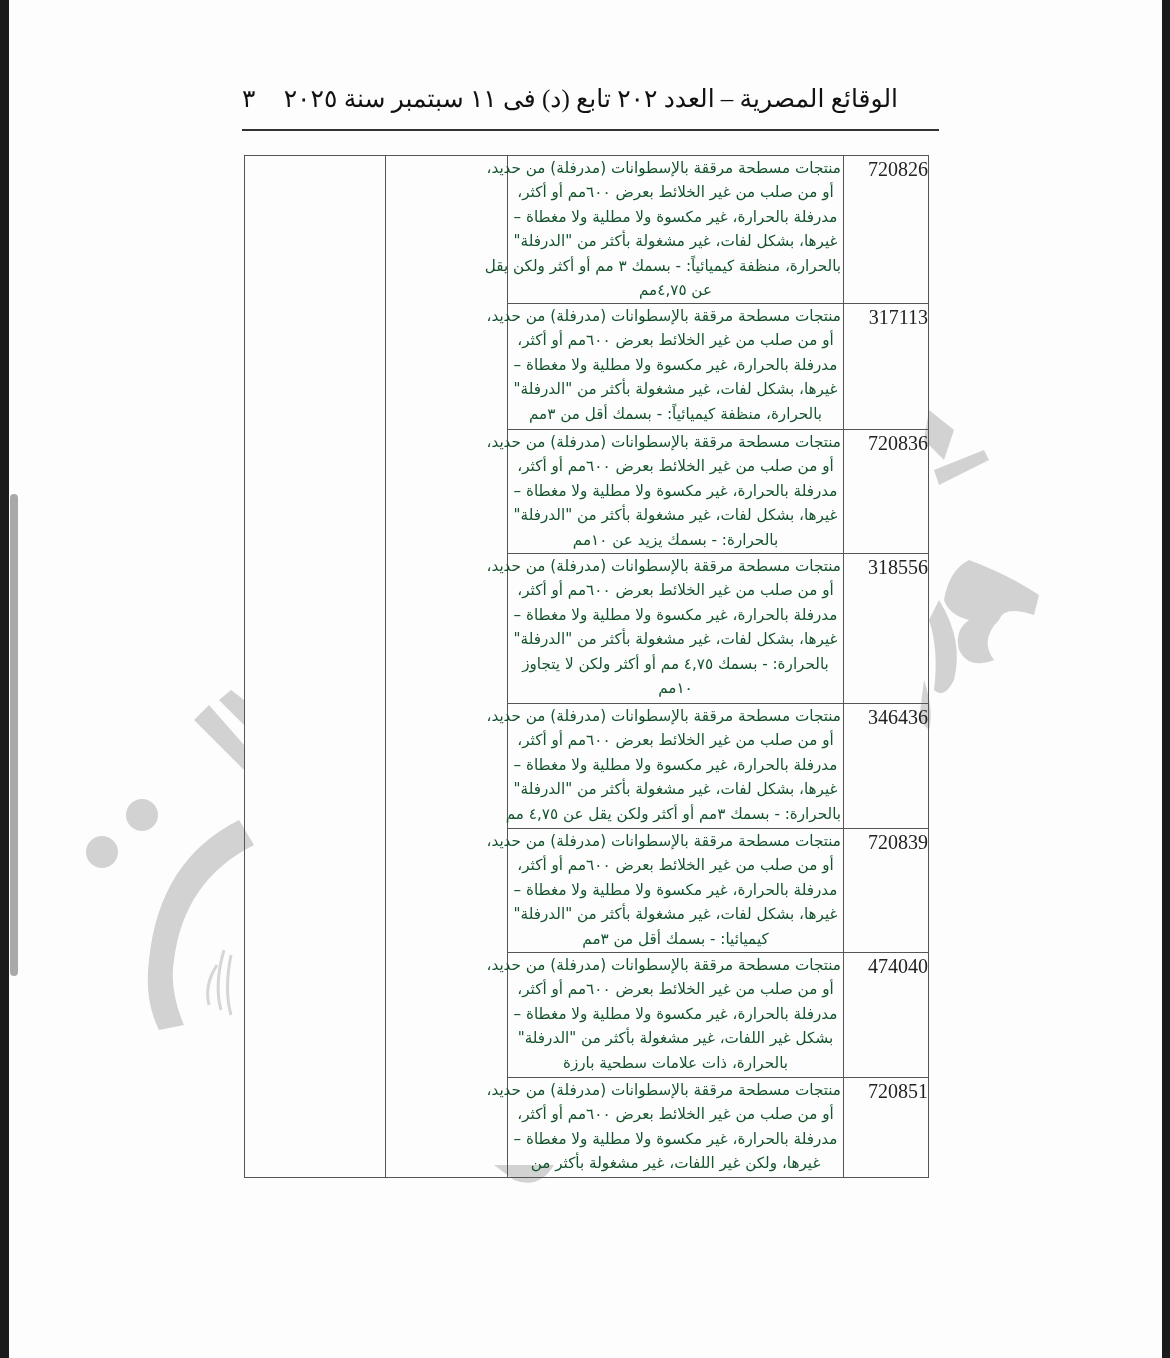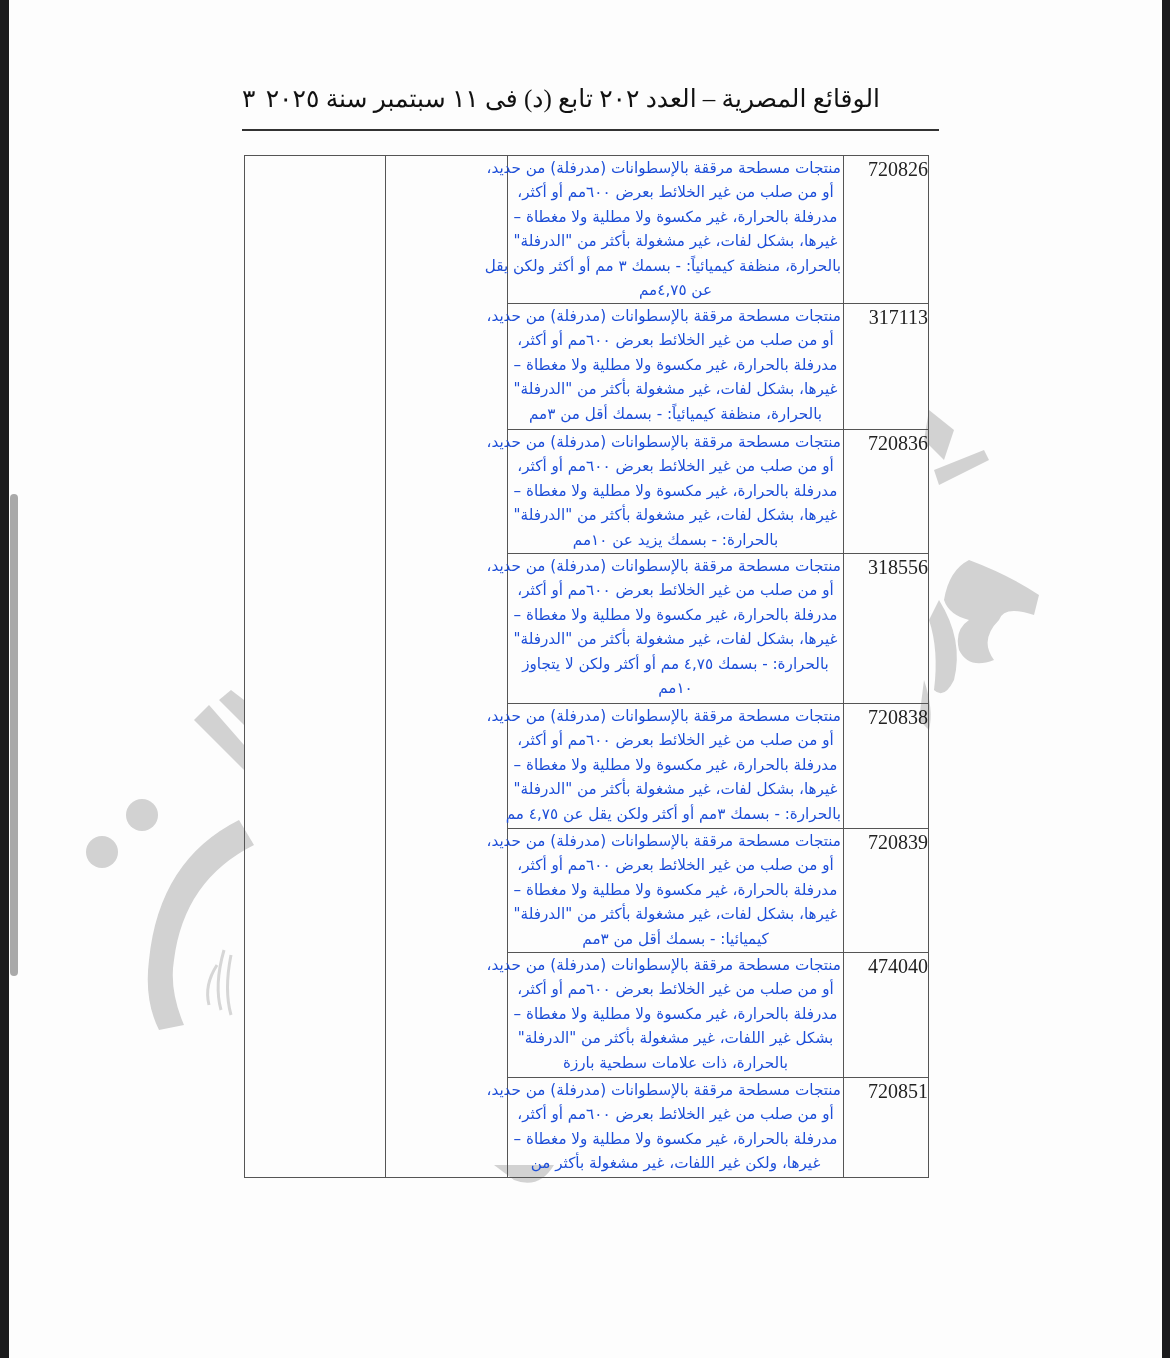--- a/index.html
+++ b/index.html
@@ -17,21 +17,21 @@
       position: absolute; left: 10px; top: 494px; width: 8px; height: 482px;
       background: #a9a9a9; border-radius: 4px; z-index: 5;
     }
     
     .watermark { position: absolute; left: 0; top: 0; width: 1153px; height: 1358px; z-index: 0; pointer-events: none; }
     .header {
       position: absolute; left: 233px; top: 84px; width: 692px; height: 40px;
       direction: rtl; z-index: 2;
     }
     .header-title {
-      position: absolute; right: 54px; top: 0; font-size: 25px; color: #111;
+      position: absolute; right: 36px; top: 0; font-size: 25px; color: #111;
       font-family: "Liberation Serif", "DejaVu Serif", serif; white-space: nowrap;
     }
     .header-page {
       position: absolute; left: 0; top: 0; font-size: 25px; color: #111;
     }
     .header-rule {
       position: absolute; left: 233px; top: 129px; width: 697px; height: 0;
       border-top: 2px solid #333; z-index: 2;
     }
     table.tariff {
@@ -40,21 +40,21 @@
       table-layout: fixed;
     }
     table.tariff td {
       border: 1px solid #555; vertical-align: top; padding: 0;
     }
     td.code {
       width: 84px; font-size: 20px; color: #222; 
       padding-top: 2px !important; font-family: "Liberation Serif", serif;
     }
     td.desc {
-      width: 331px; font-size: 15.2px; line-height: 24.4px; color: #1d4ed8;
+      width: 331px; font-size: 15.2px; line-height: 24.4px; color: #14532d;
       text-align: center; font-family: "DejaVu Sans", "Liberation Sans", sans-serif;
       padding: 0 2px !important;
     }
     td.blank1 { width: 121px; }
     td.blank2 { width: 140px; }
     tr.r0 td { height: 145px; }
     tr.r1 td { height: 123px; }
     tr.r2 td { height: 121px; }
     tr.r3 td { height: 147px; }
     tr.r4 td { height: 122px; }
@@ -140,21 +140,21 @@
         <td class="desc">
           <span class="desc-line">منتجات مسطحة مرققة بالإسطوانات (مدرفلة) من حديد،</span>
           <span class="desc-line">أو من صلب من غير الخلائط بعرض ٦٠٠مم أو أكثر،</span>
           <span class="desc-line">مدرفلة بالحرارة، غير مكسوة ولا مطلية ولا مغطاة –</span>
           <span class="desc-line">غيرها، بشكل لفات، غير مشغولة بأكثر من "الدرفلة"</span>
           <span class="desc-line">بالحرارة: - بسمك ٤,٧٥ مم أو أكثر ولكن لا يتجاوز</span>
           <span class="desc-line">١٠مم</span>
         </td>
       </tr>
       <tr class="r4">
-        <td class="code">720838</td>
+        <td class="code">346436</td>
         <td class="desc">
           <span class="desc-line">منتجات مسطحة مرققة بالإسطوانات (مدرفلة) من حديد،</span>
           <span class="desc-line">أو من صلب من غير الخلائط بعرض ٦٠٠مم أو أكثر،</span>
           <span class="desc-line">مدرفلة بالحرارة، غير مكسوة ولا مطلية ولا مغطاة –</span>
           <span class="desc-line">غيرها، بشكل لفات، غير مشغولة بأكثر من "الدرفلة"</span>
           <span class="desc-line">بالحرارة: - بسمك ٣مم أو أكثر ولكن يقل عن ٤,٧٥ مم</span>
         </td>
       </tr>
       <tr class="r5">
         <td class="code">720839</td>

